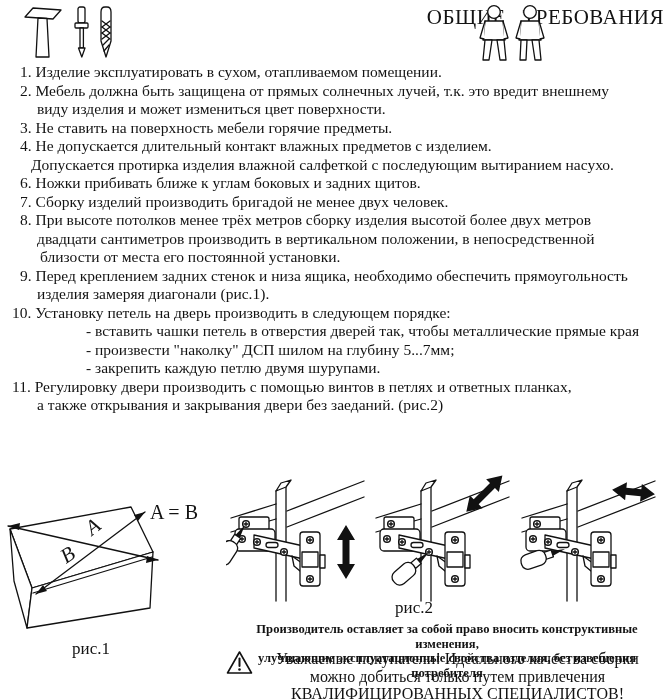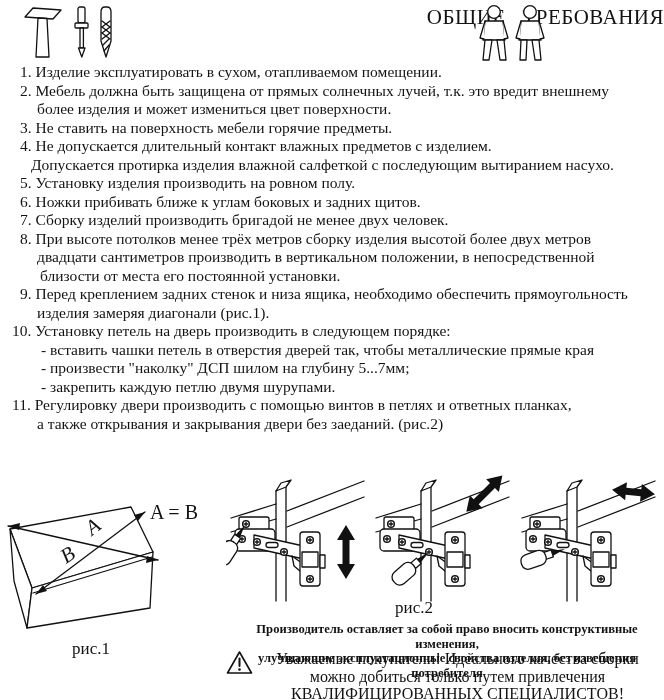--- a/index.html
+++ b/index.html
@@ -16,21 +16,21 @@
   .list{
     position:absolute;top:63px;left:0;width:532px;
     font-size:15.5px;line-height:18.5px;white-space:nowrap;color:#131313;
   }
   .ln{height:18.5px;}
   .pl20{padding-left:20px;}  
   .pl12{padding-left:12px;}  
   .pl31{padding-left:31px;}  
   .pl37{padding-left:37px;}  
   .pl40{padding-left:40px;}  
-  .pl41{padding-left:41px;}  
+  .pl41{padding-left:41px;margin-left:45px;}  
   .pl52{padding-left:52px;}  
   .fig{position:absolute;}
   .caption{
     position:absolute;font-size:17px;text-align:center;color:#131313;
   }
   .smallprint{
     position:absolute;left:234px;top:622px;width:426px;text-align:center;
     font-size:12.6px;line-height:14.6px;font-weight:bold;color:#131313;
   }
   .warning{
@@ -133,25 +133,24 @@
         <path d="M9,37 L15,37 L14,57 L8,57 Z" fill="#fff"></path>
         <path d="M20,37 L27,37 L29,57 L23,57 Z" fill="#fff"></path>
       </g>
     </g>
   </svg>
 </div>
 
 <div class="list">
   <div class="ln pl20">1. Изделие эксплуатировать в сухом, отапливаемом помещении.</div>
   <div class="ln pl20">2. Мебель должна быть защищена от прямых солнечных лучей, т.к. это вредит внешнему</div>
-  <div class="ln pl37">более изделия и может измениться цвет поверхности.</div>
+  <div class="ln pl37">виду изделия и может измениться цвет поверхности.</div>
   <div class="ln pl20">3. Не ставить на поверхность мебели горячие предметы.</div>
   <div class="ln pl20">4. Не допускается длительный контакт влажных предметов с изделием.</div>
   <div class="ln pl31">Допускается протирка изделия влажной салфеткой с последующим вытиранием насухо.</div>
-  <div class="ln pl20">5. Установку изделия производить на ровном полу.</div>
   <div class="ln pl20">6. Ножки прибивать ближе к углам боковых и задних щитов.</div>
   <div class="ln pl20">7. Сборку изделий производить бригадой не менее двух человек.</div>
   <div class="ln pl20">8. При высоте потолков менее трёх метров сборку изделия высотой более двух метров</div>
   <div class="ln pl37">двадцати сантиметров производить в вертикальном положении, в непосредственной</div>
   <div class="ln pl40">близости от места его постоянной установки.</div>
   <div class="ln pl20">9. Перед креплением задних стенок и низа ящика, необходимо обеспечить прямоугольность</div>
   <div class="ln pl37">изделия замеряя диагонали (рис.1).</div>
   <div class="ln pl12">10. Установку петель на дверь производить в следующем порядке:</div>
   <div class="ln pl41">- вставить чашки петель в отверстия дверей так, чтобы металлические прямые края</div>
   <div class="ln pl41">- произвести "наколку" ДСП шилом на глубину 5...7мм;</div>

